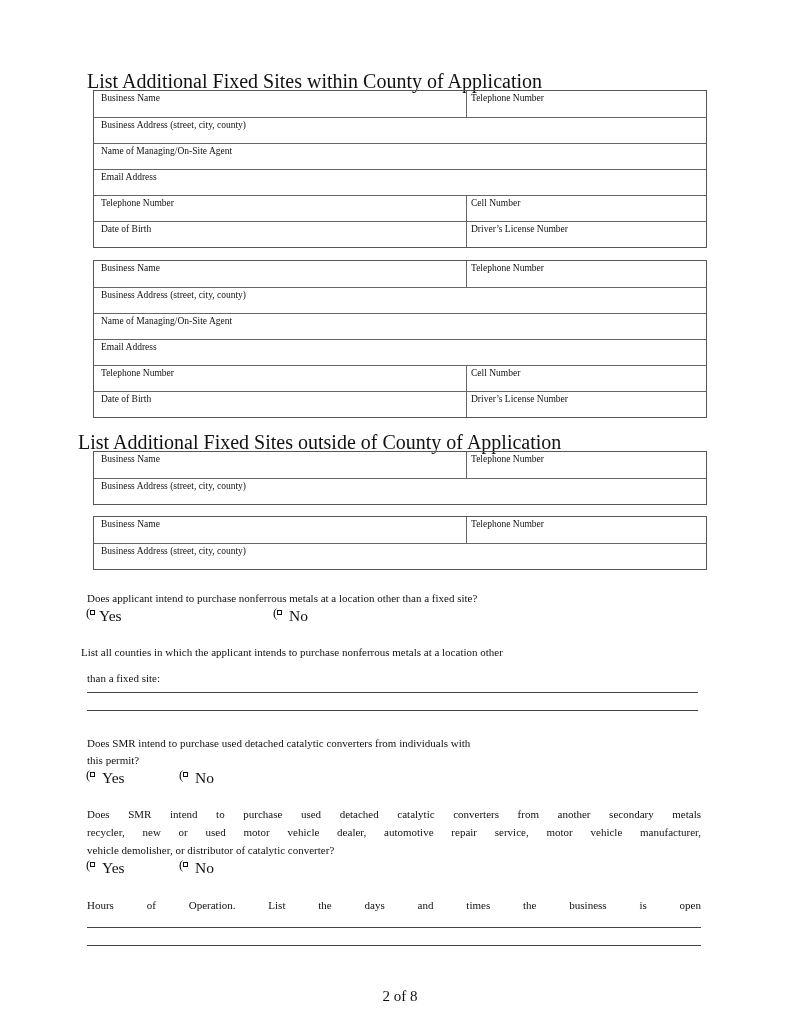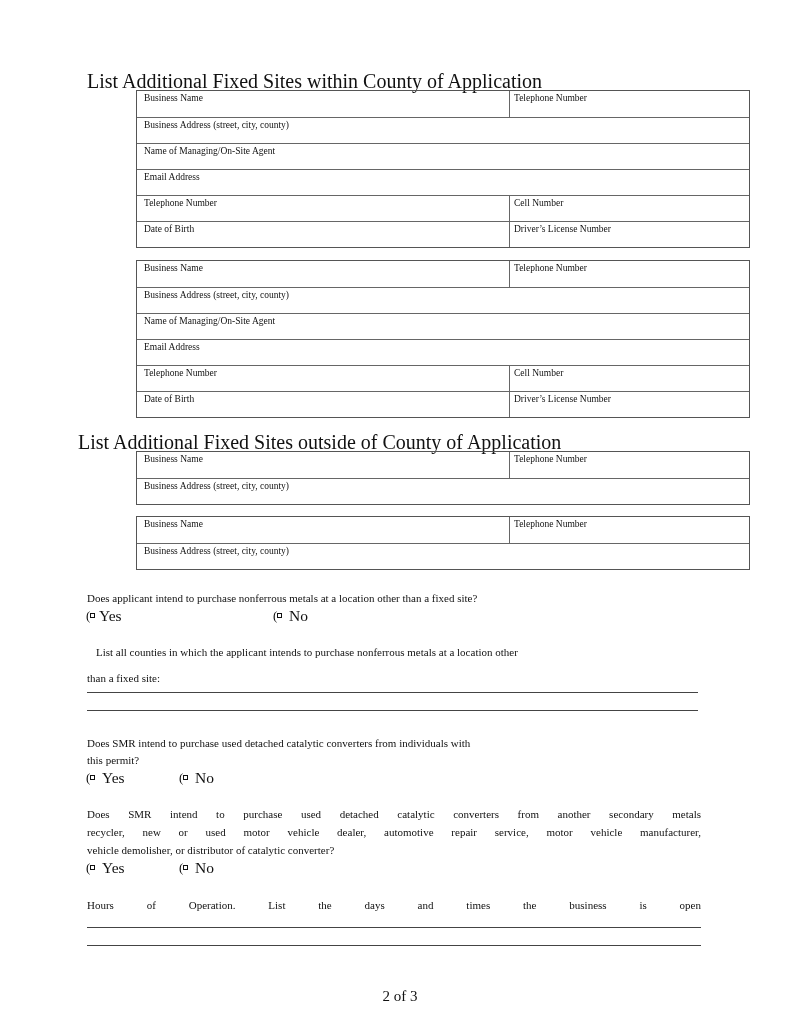--- a/index.html
+++ b/index.html
@@ -1,28 +1,28 @@
 <!DOCTYPE html>
 <html><head>
 <meta charset="utf-8">
 <style>
   html, body { margin: 0; padding: 0; background: #ffffff; }
   body { width: 800px; height: 1035px; position: relative; font-family: "Liberation Serif", "DejaVu Serif", serif; color: #111; overflow: hidden; }
   .abs { position: absolute; }
   .heading { font-size: 20px; line-height: 18px; white-space: nowrap; }
-  .form-table { position: absolute; left: 93px; width: 614px; border: 1.5px solid #555; box-sizing: border-box; margin-left: 43px; }
+  .form-table { position: absolute; left: 93px; width: 614px; border: 1.5px solid #555; box-sizing: border-box; }
   .row { display: flex; height: 26px; border-top: 1.5px solid #666; box-sizing: border-box; }
   .row:first-child { border-top: none; }
   .cell { box-sizing: border-box; font-size: 9.5px; padding: 2px 0 0 7px; line-height: 11px; white-space: nowrap; }
   .cell.left { width: 373px; border-right: 1.5px solid #666; }
   .cell.right { flex: 1; padding-left: 4px; }
   .cell.full { flex: 1; }
   .q { font-size: 11px; line-height: 18px; }
   .answers { position: absolute; font-size: 15.5px; line-height: 18px; display: flex; }
-  .opt { display: inline-flex; align-items: center; white-space: nowrap; cursor: pointer; }
+  .opt { display: inline-flex; align-items: flex-start; white-space: nowrap; cursor: pointer; }
   .cb { display: inline-block; position: relative; width: 10px; height: 12px; font-size: 12px; margin-right: 2px; }
   .cb::before { content: "("; position: absolute; left: -1px; top: -3px; font-size: 13px; }
   .cb::after { content: ""; position: absolute; left: 3px; top: 3px; width: 5px; height: 5px; border: 1.3px solid #111; box-sizing: border-box; }
   .line { position: absolute; left: 87px; height: 0; border-top: 1.3px solid #444; }
   .justify { text-align: justify; text-align-last: justify; }
 </style>
 </head>
 <body>
 
 <div class="abs heading" style="left:87px; top:72px;">List Additional Fixed Sites within County of Application</div>
@@ -102,21 +102,21 @@
   <span class="opt">
     <span class="cb"></span>
     <span>Yes</span>
   </span>
   <span class="opt" style="position:absolute; left:187px;">
     <span class="cb"></span>
     <span style="margin-left:3px;">No</span>
   </span>
 </div>
 
-<div class="abs q" style="left:96px; top:643px;">List all counties in which the applicant intends to purchase nonferrous metals at a location other</div>
+<div class="abs q" style="left:81px; top:643px;">List all counties in which the applicant intends to purchase nonferrous metals at a location other</div>
 <div class="abs q" style="left:87px; top:661px;margin-top:8px;">than a fixed site:</div>
 <div class="line" style="top:692px; width:611px;"></div>
 <div class="line" style="top:710px; width:611px;"></div>
 
 <div class="abs q" style="left:87px; top:734px;">Does SMR intend to purchase used detached catalytic converters from individuals with</div>
 <div class="abs q" style="left:87px; top:751px;">this permit?</div>
 <div class="answers" style="left:87px; top:769px;">
   <span class="opt">
     <span class="cb"></span>
     <span style="margin-left:3px;">Yes</span>
@@ -138,13 +138,13 @@
   <span class="opt" style="position:absolute; left:93px;">
     <span class="cb"></span>
     <span style="margin-left:3px;">No</span>
   </span>
 </div>
 
 <div class="abs q justify" style="left:87px; top:896px; width:614px;">Hours of Operation.   List the days and times the business is open</div>
 <div class="line" style="top:927px; width:614px;"></div>
 <div class="line" style="top:945px; width:614px;"></div>
 
-<div class="abs" style="left:0; width:800px; top:988px; text-align:center; font-size:15px;">2 of 3</div>
+<div class="abs" style="left:0; width:800px; top:988px; text-align:center; font-size:15px;">2 of 8</div>
 
 </body></html>

